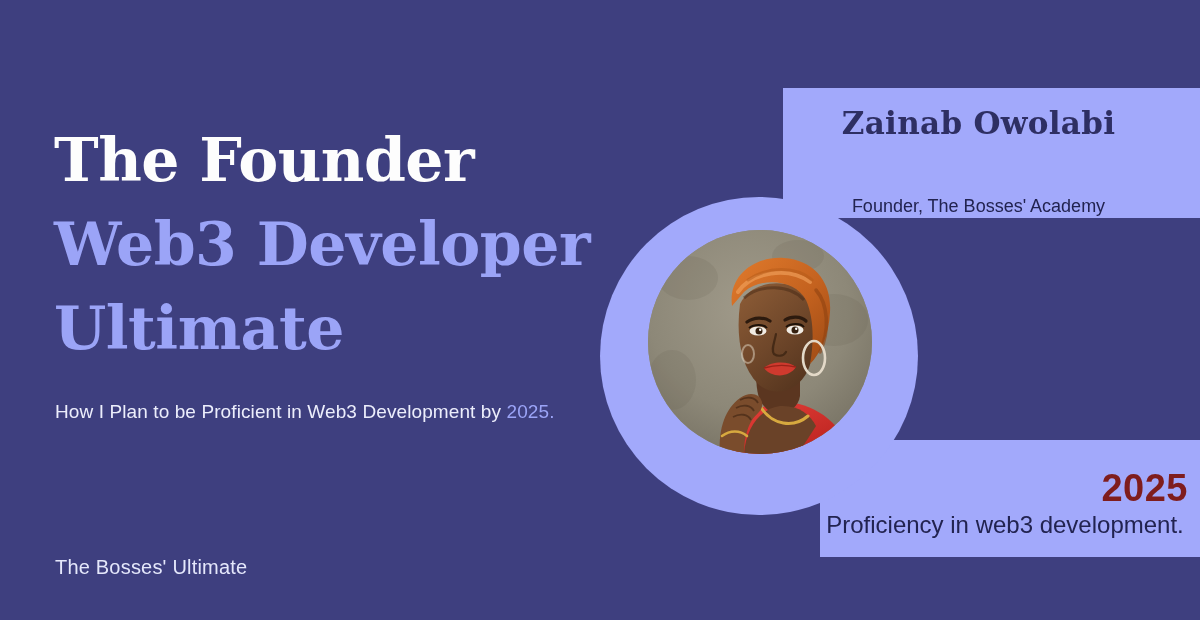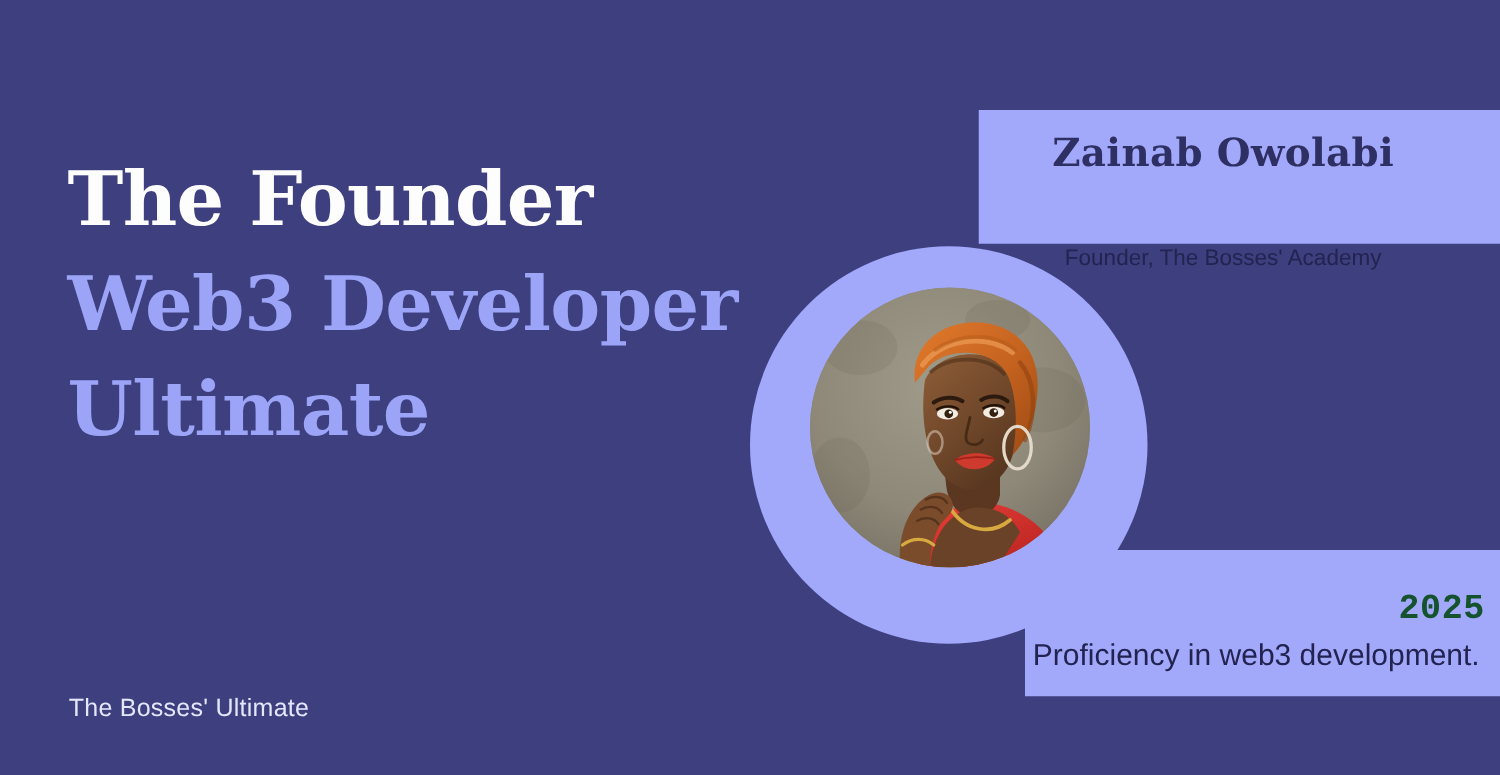--- a/index.html
+++ b/index.html
@@ -69,21 +69,21 @@
 
   
   .card {
     position: absolute;
     background: #a2a9fb;
   }
   .card-top {
     left: 783px;
     top: 88px;
     width: 417px;
-    height: 107px;
+    height: 130px;
     z-index: 4;
   }
   .card-bottom {
     left: 820px;
     top: 440px;
     width: 380px;
     height: 117px;
     z-index: 2;
   }
 
@@ -110,25 +110,25 @@
     line-height: 24px;
     color: #222350;
     font-weight: 400;
     margin-top: 47px;
   }
 
   .year {
     position: absolute;
     right: 12px;
     top: 28px;
-    font-family: Liberation Mono, monospace;
+    font-family: Liberation Sans, sans-serif;
     font-weight: 700;
-    font-size: 28px;
+    font-size: 38px;
     line-height: 40px;
-    color: #14532d;
+    color: #7f1d1d;
     letter-spacing: 0.5px;
   }
   .year-caption {
     position: absolute;
     left: 0;
     right: 10px;
     top: 72px;
     text-align: center;
     font-size: 24px;
     line-height: 26px;
@@ -168,20 +168,21 @@
 <body>
 
 <div id="canvas">
 
   <div class="headline">
     <div class="headline-line l1">The Founder</div>
     <div class="headline-line l2">Web3 Developer</div>
     <div class="headline-line l3">Ultimate</div>
   </div>
 
+  <div class="subtitle"><span>How I Plan to be Proficient in Web3 Development by </span><span class="accent">2025.</span></div>
 
   <div class="footer-brand">The Bosses' Ultimate</div>
 
   <div class="ring"></div>
 
   <div class="photo">
     <svg viewBox="0 0 224 224" xmlns="http://www.w3.org/2000/svg" aria-hidden="true">
       <defs>
         <radialGradient id="wallGrad" cx="45%" cy="35%" r="75%">
           <stop offset="0%" stop-color="#a09a8a"></stop>

